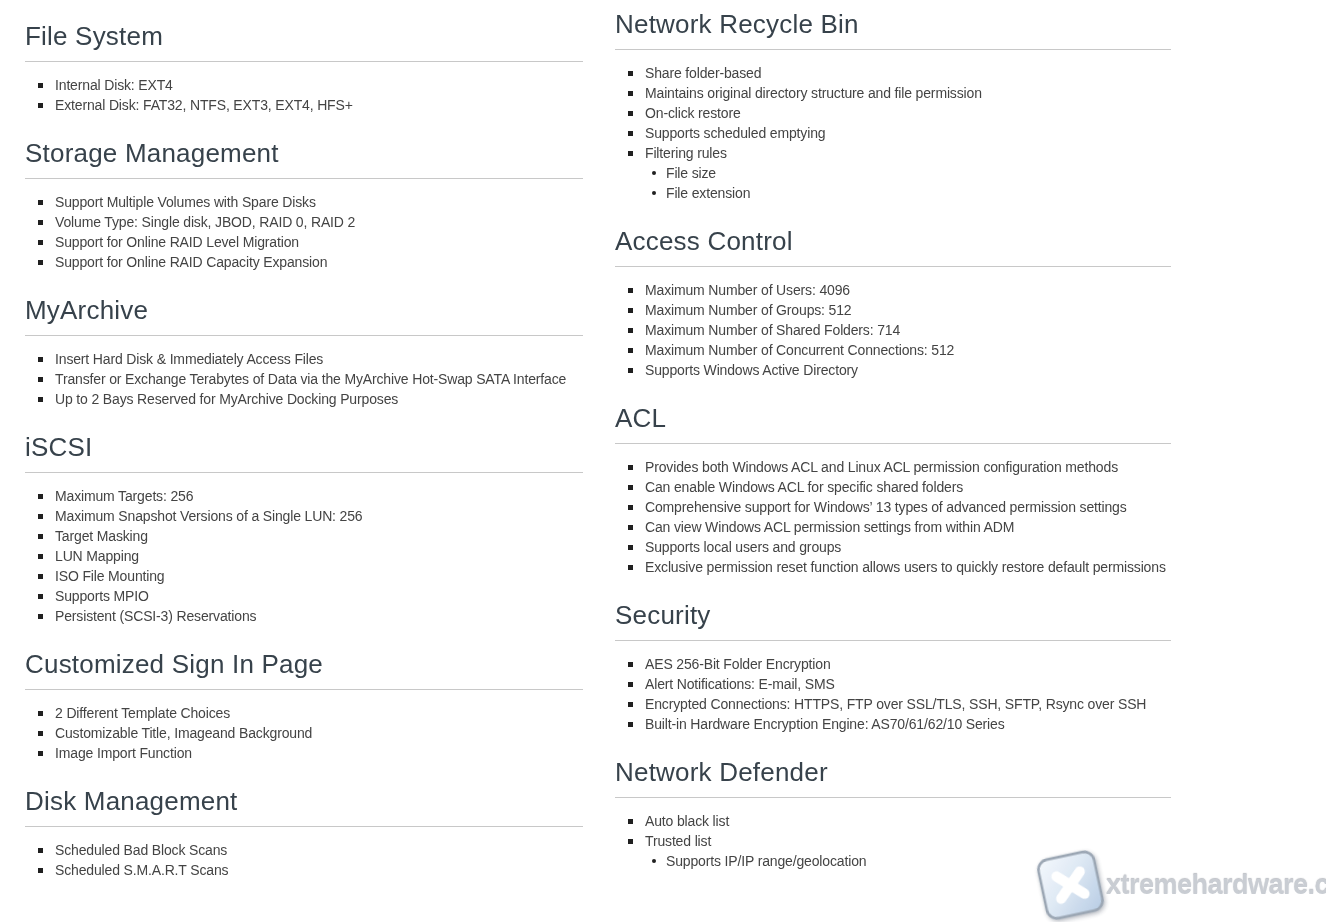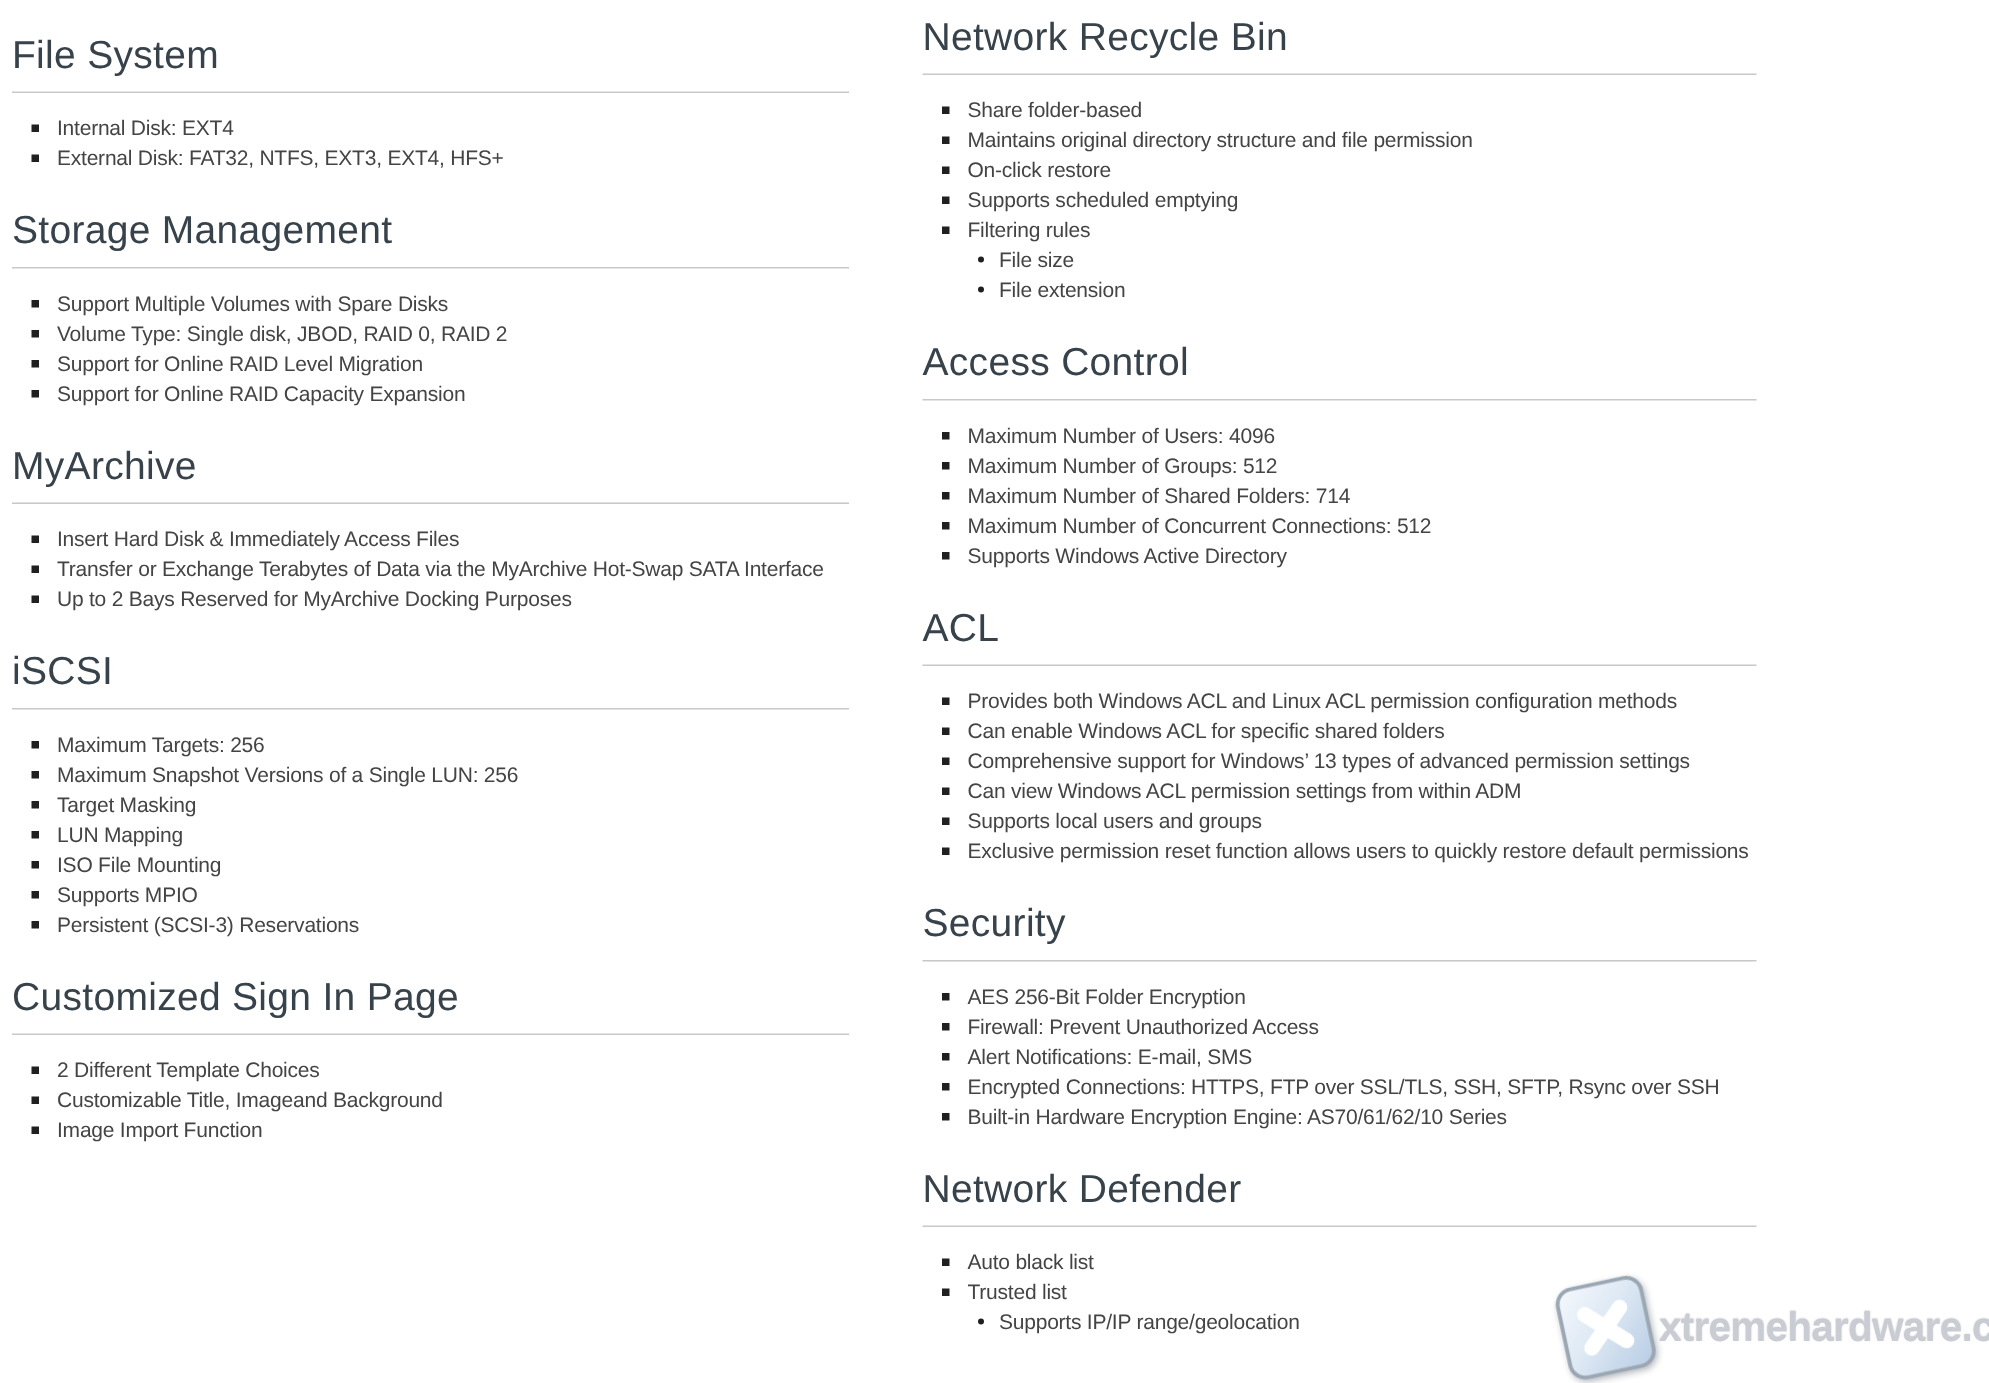--- a/index.html
+++ b/index.html
@@ -10,21 +10,21 @@
   }
   *{box-sizing:border-box;margin:0;padding:0;}
   html,body{width:1326px;height:922px;}
   body{
     background:#ffffff;
     font-family:"Liberation Sans", sans-serif;
     position:relative;
     overflow:hidden;
   }
   .column{position:absolute;}
-  .column.left{left:8px;top:20px;width:558px;}
+  .column.left{left:25px;top:20px;width:558px;}
   .column.right{left:615px;top:8px;width:556px;}
   .section{margin-bottom:22px;}
   .section h2{
     font-size:26px;
     font-weight:400;
     line-height:33px;
     color:var(--heading-color);
     letter-spacing:0.2px;
     margin:0 0 8px 0;
     white-space:nowrap;
@@ -129,20 +129,28 @@
     </div>
     <div class="section">
       <h2>Customized Sign In Page</h2>
       <div class="rule"></div>
       <ul class="feature-list">
         <li><span class="sq"></span><span>2 Different Template Choices</span></li>
         <li><span class="sq"></span><span>Customizable Title, Imageand Background</span></li>
         <li><span class="sq"></span><span>Image Import Function</span></li>
       </ul>
     </div>
+    <div class="section">
+      <h2>Disk Management</h2>
+      <div class="rule"></div>
+      <ul class="feature-list">
+        <li><span class="sq"></span><span>Scheduled Bad Block Scans</span></li>
+        <li><span class="sq"></span><span>Scheduled S.M.A.R.T Scans</span></li>
+      </ul>
+    </div>
   </div>
 <div class="column right">
     <div class="section">
       <h2>Network Recycle Bin</h2>
       <div class="rule"></div>
       <ul class="feature-list">
         <li><span class="sq"></span><span>Share folder-based</span></li>
         <li><span class="sq"></span><span>Maintains original directory structure and file permission</span></li>
         <li><span class="sq"></span><span>On-click restore</span></li>
         <li><span class="sq"></span><span>Supports scheduled emptying</span></li>
@@ -172,21 +180,20 @@
         <li><span class="sq"></span><span>Can view Windows ACL permission settings from within ADM</span></li>
         <li><span class="sq"></span><span>Supports local users and groups</span></li>
         <li><span class="sq"></span><span>Exclusive permission reset function allows users to quickly restore default permissions</span></li>
       </ul>
     </div>
     <div class="section">
       <h2>Security</h2>
       <div class="rule"></div>
       <ul class="feature-list">
         <li><span class="sq"></span><span>AES 256-Bit Folder Encryption</span></li>
-        <li><span class="sq"></span><span>Firewall: Prevent Unauthorized Access</span></li>
         <li><span class="sq"></span><span>Alert Notifications: E-mail, SMS</span></li>
         <li><span class="sq"></span><span>Encrypted Connections: HTTPS, FTP over SSL/TLS, SSH, SFTP, Rsync over SSH</span></li>
         <li><span class="sq"></span><span>Built-in Hardware Encryption Engine: AS70/61/62/10 Series</span></li>
       </ul>
     </div>
     <div class="section">
       <h2>Network Defender</h2>
       <div class="rule"></div>
       <ul class="feature-list">
         <li><span class="sq"></span><span>Auto black list</span></li>

